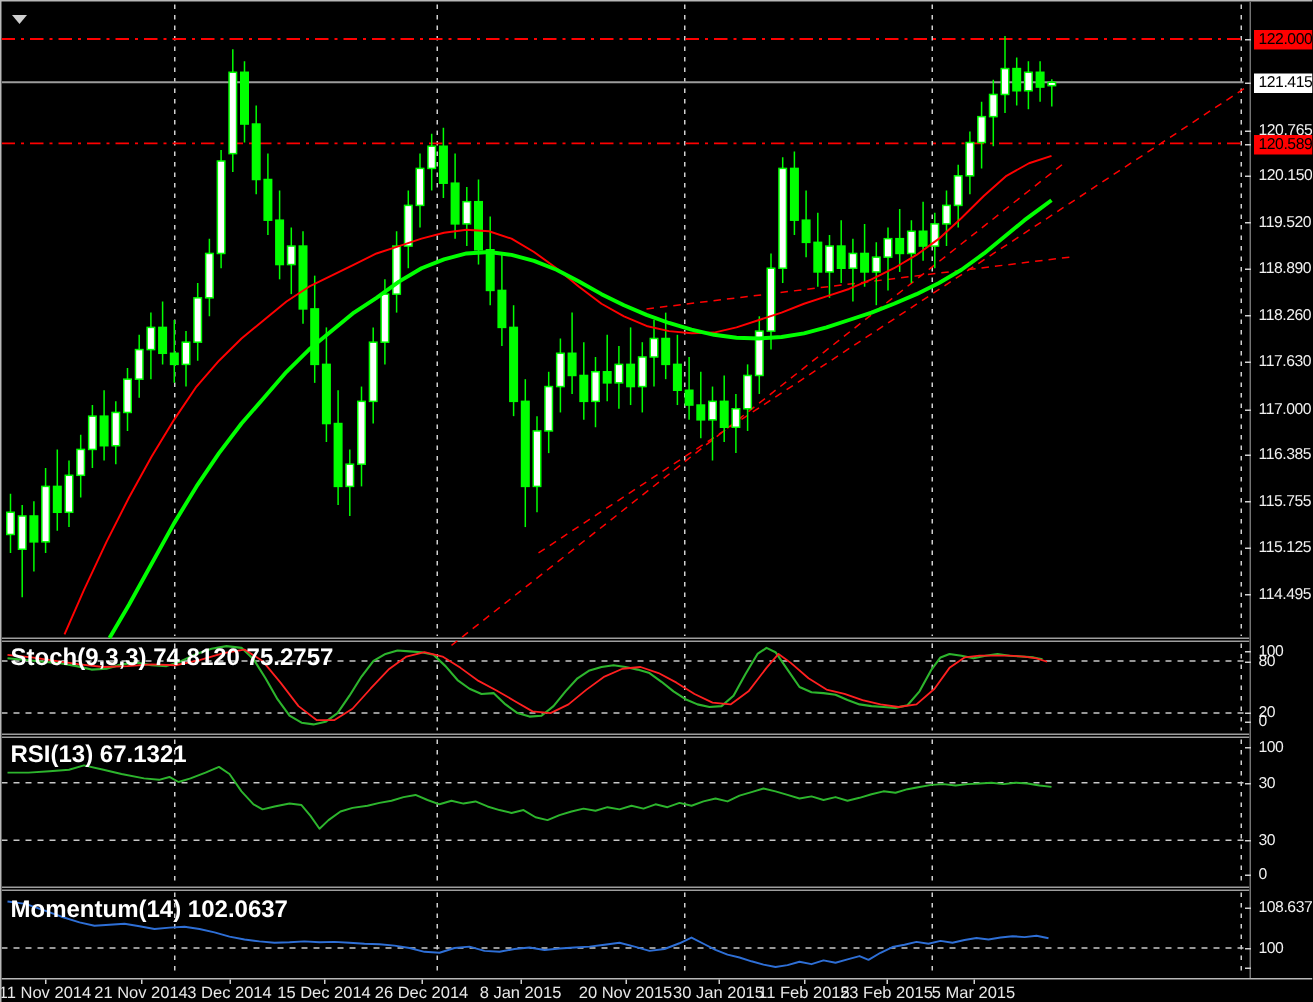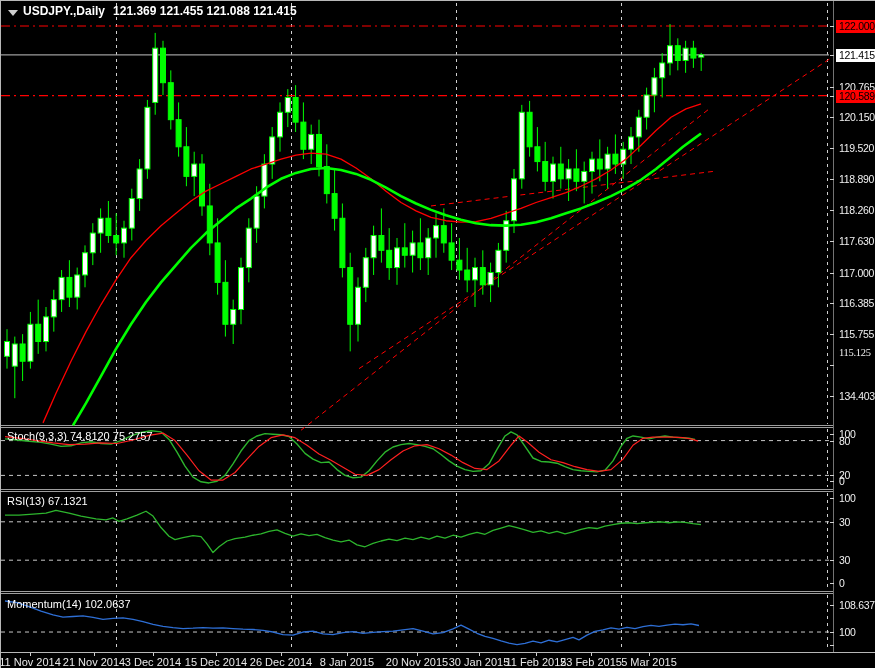--- a/index.html
+++ b/index.html
@@ -4,21 +4,21 @@
 <style>
   html,body{margin:0;padding:0;background:#000;}
   #chart-window{position:relative;width:875px;height:668px;background:#000;overflow:hidden;
     font-family:"Liberation Sans","DejaVu Sans",sans-serif;border-top:1px solid #b8b8b8;border-left:1px solid #b8b8b8;box-sizing:border-box;}
   #plot-area{position:absolute;left:0;top:0;width:832px;height:668px;}
   #chart-svg{position:absolute;left:0;top:0;}
   #chart-title{position:absolute;left:22px;top:3px;font-size:12px;font-weight:bold;color:#fff;white-space:nowrap;z-index:5;}
   #chart-title .ohlc{margin-left:8px;font-weight:bold;}
   #symbol-marker{position:absolute;left:7px;top:9px;width:0;height:0;z-index:5;
     border-left:5px solid transparent;border-right:5px solid transparent;border-top:6px solid #cfcfcf;}
-  .ind-label{position:absolute;left:6px;font-size:11px;color:#fff;white-space:nowrap;z-index:5;}
+  .ind-label{position:absolute;left:6px;font-size:16px;color:#fff;white-space:nowrap;z-index:5;font-weight:bold;}
   #copyright{position:absolute;left:5px;top:636px;font-size:11px;color:#e8e8e8;white-space:nowrap;z-index:5;}
   #price-axis{position:absolute;left:832px;top:0;width:43px;height:651px;border-left:1px solid #737373;box-sizing:border-box;}
   .tick-label{position:absolute;left:5px;font-size:10.5px;color:#f0f0f0;white-space:nowrap;transform:translateY(-6px);letter-spacing:-0.3px;}
   .tick-label.red{background:#ff0000;color:#000;left:2px;padding:0 2px 1px 3px;min-width:38px;}
   .tick-label.white{background:#ffffff;color:#000;left:2px;padding:0 2px 1px 3px;min-width:38px;}
   .tick-dash{position:absolute;left:-4px;width:4px;height:1px;background:#d0d0d0;}
   #date-axis{position:absolute;left:0;top:651px;width:875px;height:17px;border-top:1px solid #b8b8b8;box-sizing:border-box;}
   .date-label{position:absolute;top:3px;font-size:11px;color:#e8e8e8;white-space:nowrap;transform:translateX(-50%);}
   .date-tick{position:absolute;top:0;width:1px;height:3px;background:#d0d0d0;}
   .splitter{position:absolute;left:0;width:832px;height:5px;z-index:4;}
@@ -247,21 +247,20 @@
         <line x1="0" y1="474.4" x2="828" y2="474.4" stroke="#c8c8c8" stroke-width="1" stroke-dasharray="4 4"></line>
         <polyline points="4,437.86 16,439.02 28,440.18 40,441.34 50,443.08 60,445.4 70,444.82 80,441.92 90,440.76 100,442.5 110,443.08 120,439.6 130,434.96 140,431.48 150,429.74 160,430.9 168,438.44 176,451.2 184,465.12 192,476.14 200,480.78 208,481.94 216,480.2 224,474.4 232,462.8 240,450.04 248,439.6 256,434.96 264,432.64 272,433.22 280,433.8 288,435.54 296,443.08 304,452.36 312,458.16 320,461.64 328,461.06 336,468.6 344,474.4 352,476.72 360,476.14 368,469.76 376,459.9 384,451.2 392,445.98 400,443.66 408,442.5 416,443.66 424,445.4 432,447.72 440,453.52 448,459.9 456,465.12 464,468.6 472,470.34 480,469.76 488,462.8 496,448.3 504,434.96 510,430.9 516,433.8 524,445.4 532,457 540,460.48 548,461.06 556,462.22 564,465.7 572,468.6 580,469.76 588,470.34 596,470.92 604,469.18 612,459.9 620,445.4 626,437.28 632,434.96 640,436.12 648,437.86 656,436.12 664,434.96 672,436.12 680,436.7 688,437.28 694,438.44" fill="none" stroke="#2db52d" stroke-width="1.4" stroke-linejoin="round"></polyline>
         <polyline points="4,435.54 20,437.28 36,439.6 52,441.92 68,443.66 84,443.08 100,441.92 116,442.5 132,439.02 148,434.38 162,432.06 174,439.6 186,454.1 198,469.76 210,479.04 222,479.04 234,471.5 246,458.16 258,445.4 270,436.7 282,433.8 294,436.7 306,444.24 318,452.94 330,459.32 342,466.28 354,473.24 366,474.4 378,468.6 390,458.74 402,450.04 414,444.82 426,443.66 438,447.72 450,454.1 462,461.64 474,467.44 486,468.6 498,459.9 510,444.24 518,434.96 526,440.76 538,451.2 550,458.74 562,461.64 574,465.7 586,468.6 598,470.34 610,468.6 622,458.16 632,444.24 642,437.28 652,436.12 662,436.12 672,436.12 682,436.7 690,437.86 697,440.18" fill="none" stroke="#ff2020" stroke-width="1.2" stroke-linejoin="round"></polyline>
         <line x1="0" y1="520.8" x2="828" y2="520.8" stroke="#c8c8c8" stroke-width="1" stroke-dasharray="4 4"></line>
         <line x1="0" y1="559.2" x2="828" y2="559.2" stroke="#c8c8c8" stroke-width="1" stroke-dasharray="4 4"></line>
         <polyline points="4,514.08 18,514.08 32,513.12 45,512.16 55,509.28 68,512.16 80,515.04 95,517.92 105,518.88 112,516.96 118,520.32 126,517.92 136,514.08 145,510.24 152,515.04 160,526.56 168,535.2 174,538.56 182,536.64 192,534.72 200,535.68 206,542.88 212,551.52 218,545.76 226,540 234,537.6 244,536.16 252,534.24 260,532.8 268,530.4 276,528.96 284,532.32 292,535.2 300,532.8 308,534.72 316,533.28 324,536.64 332,539.04 340,540.96 348,539.04 356,543.84 364,545.76 372,542.4 380,540 388,538.08 396,539.52 404,537.12 412,538.56 420,536.16 428,538.08 436,535.2 444,537.12 452,534.24 460,536.16 468,533.28 476,531.36 484,533.28 492,529.44 500,527.04 508,524.64 516,526.56 524,528.96 532,531.36 540,529.92 548,532.32 556,530.4 564,532.8 572,530.88 580,528.48 588,526.56 596,527.52 604,525.12 612,523.68 620,522.24 628,521.76 636,522.72 644,521.76 652,521.28 660,520.8 668,521.76 676,520.8 684,521.28 692,522.72 700,523.5840000000001" fill="none" stroke="#2db52d" stroke-width="1.3" stroke-linejoin="round"></polyline>
         <line x1="0" y1="631.0169491525423" x2="828" y2="631.0169491525423" stroke="#c8c8c8" stroke-width="1" stroke-dasharray="4 4"></line>
         <polyline points="4,600.0112994350283 16,601.5932203389831 28,605.7062146892655 40,610.135593220339 52,613.9322033898305 62,616.1468926553672 72,615.5141242937852 82,614.8813559322034 92,616.4632768361582 102,618.361581920904 112,617.4124293785311 122,616.7796610169491 132,618.361581920904 142,620.5762711864406 152,623.4237288135594 162,625.3220338983051 172,626.5875706214689 182,627.5367231638418 192,627.2203389830509 202,626.5875706214689 212,627.2203389830509 222,626.9039548022599 232,627.5367231638418 242,628.1694915254237 252,628.4858757062148 262,629.4350282485875 272,631.0169491525423 282,633.54802259887 292,634.180790960452 302,631.0169491525423 312,630.0677966101695 322,632.9152542372881 332,633.54802259887 342,631.6497175141243 352,630.7005649717514 362,632.2824858757062 372,631.3333333333334 382,630.7005649717514 392,630.0677966101695 402,628.8022598870057 412,627.5367231638418 422,630.0677966101695 432,632.9152542372881 442,631.6497175141243 452,627.8531073446328 460,624.0564971751412 468,628.1694915254237 476,632.2824858757062 484,635.4463276836159 492,637.3446327683616 500,639.8757062146892 508,642.090395480226 516,643.6723163841808 524,642.4067796610169 532,640.1920903954802 540,641.7740112994351 548,639.2429378531074 556,640.8248587570621 564,638.6101694915254 572,636.3954802259888 578,638.9265536723163 586,634.180790960452 594,630.3841807909605 602,628.8022598870057 610,626.9039548022599 618,628.1694915254237 626,626.271186440678 634,627.5367231638418 642,625.638418079096 650,624.3728813559322 658,625.3220338983051 666,624.0564971751412 674,623.1073446327683 682,623.7401129943503 690,622.7909604519774 698,624.4994350282486" fill="none" stroke="#2e6fd6" stroke-width="1.3" stroke-linejoin="round"></polyline>
       </svg>
     <span id="symbol-marker"></span>
-    <div id="chart-title"><span>USDJPY.,Daily</span><span class="ohlc">121.369 121.455 121.088 121.415</span></div>
     <div class="ind-label" style="top:429px">Stoch(9,3,3) 74.8120 75.2757</div>
     <div class="ind-label" style="top:494px">RSI(13) 67.1321</div>
     <div class="ind-label" style="top:597px">Momentum(14) 102.0637</div>
     <div class="splitter" style="top:423px"></div>
     <div class="splitter" style="top:487px"></div>
     <div class="splitter" style="top:589px"></div>
   </div>
   <div id="price-axis">
       <div class="tick-label red" style="top: 25px;">122.000</div>
       <div class="tick-dash" style="top: 25px;"></div>
@@ -280,23 +279,23 @@
       <div class="tick-label" style="top: 209px;">118.260</div>
       <div class="tick-dash" style="top: 209px;"></div>
       <div class="tick-label" style="top: 240px;">117.630</div>
       <div class="tick-dash" style="top: 240px;"></div>
       <div class="tick-label" style="top: 272px;">117.000</div>
       <div class="tick-dash" style="top: 272px;"></div>
       <div class="tick-label" style="top: 302px;">116.385</div>
       <div class="tick-dash" style="top: 302px;"></div>
       <div class="tick-label" style="top: 333px;">115.755</div>
       <div class="tick-dash" style="top: 333px;"></div>
-      <div class="tick-label" style="top: 352px; font-family: Liberation Serif, serif;">115.125</div>
+      <div class="tick-label" style="top: 364px;">115.125</div>
       <div class="tick-dash" style="top: 364px;"></div>
-      <div class="tick-label" style="top: 395px;">134.403</div>
+      <div class="tick-label" style="top: 395px;">114.495</div>
       <div class="tick-dash" style="top: 395px;"></div>
       <div class="tick-label" style="top: 433px;">100</div>
       <div class="tick-dash" style="top: 433px;"></div>
       <div class="tick-label" style="top: 440px;">80</div>
       <div class="tick-dash" style="top: 440px;"></div>
       <div class="tick-label" style="top: 474px;">20</div>
       <div class="tick-dash" style="top: 474px;"></div>
       <div class="tick-label" style="top: 480px;">0</div>
       <div class="tick-dash" style="top: 480px;"></div>
       <div class="tick-label" style="top: 497px;">100</div>

